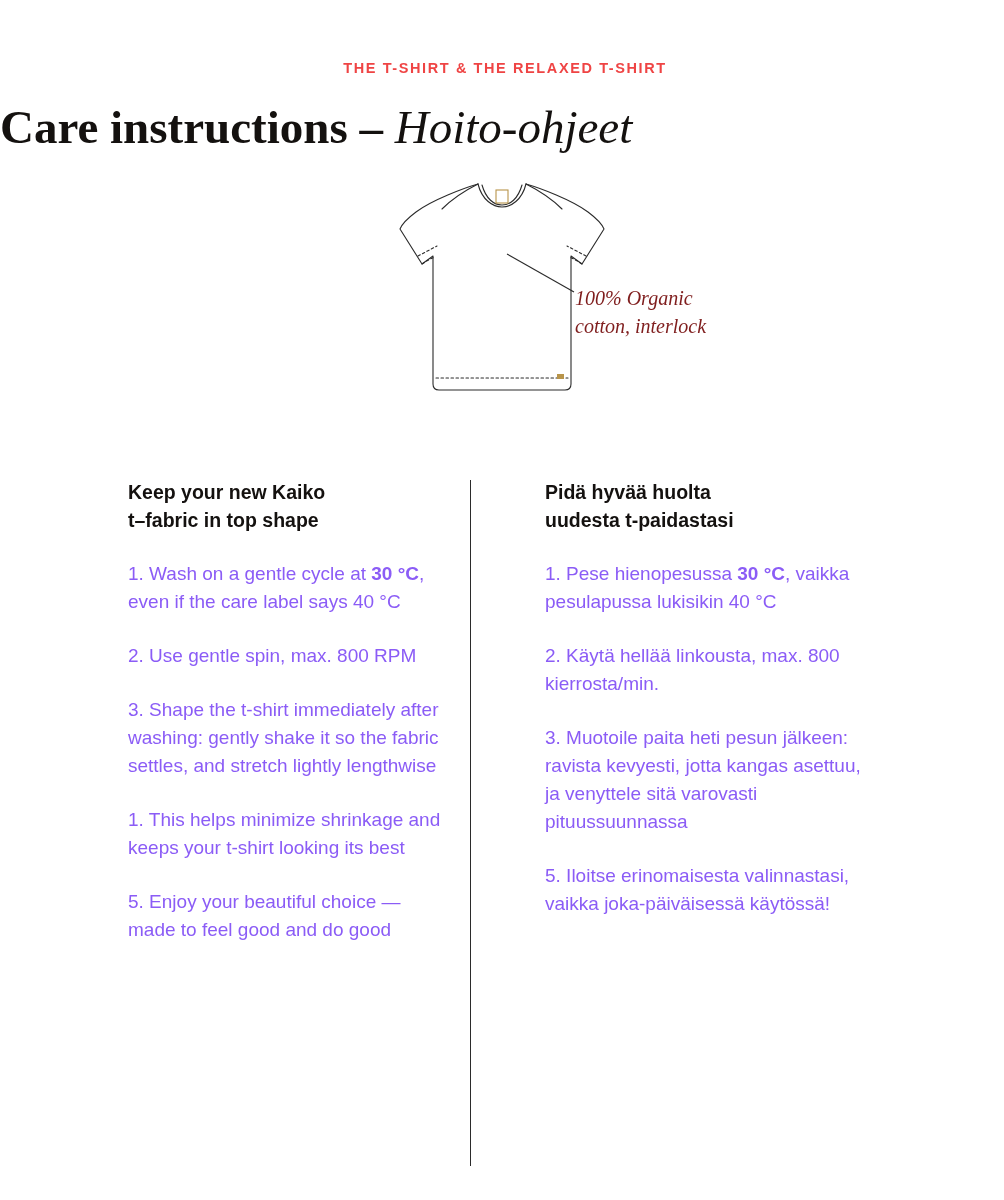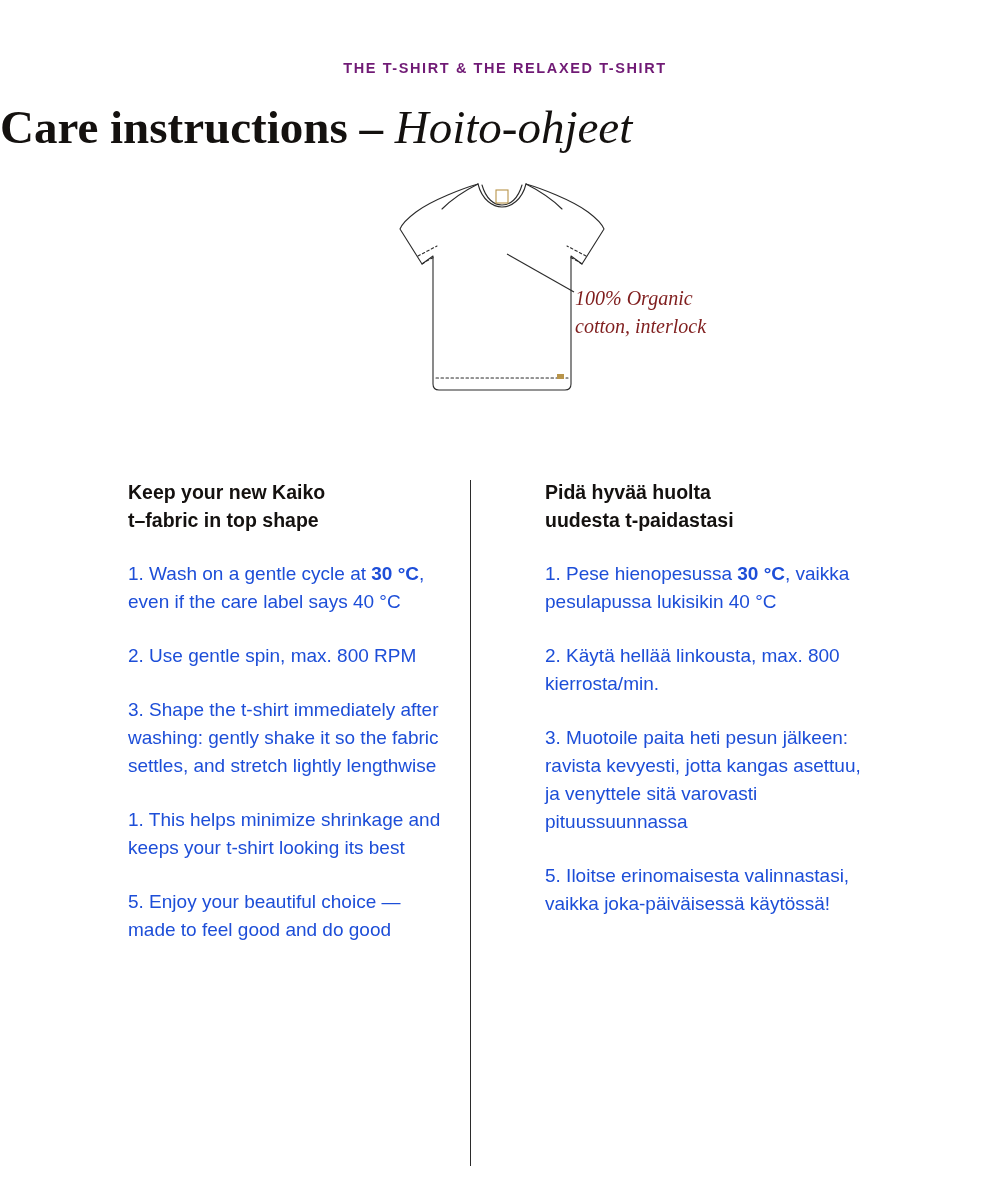--- a/index.html
+++ b/index.html
@@ -21,21 +21,21 @@
     box-sizing: border-box;
   }
 
   
   .eyebrow {
     text-align: center;
     font-family: "Liberation Sans", sans-serif;
     font-weight: bold;
     font-size: 14.5px;
     letter-spacing: 1.6px;
-    color: #701a75;
+    color: #ef4444;
     margin-top: 60px;
     margin-left: 6px;
   }
   .title {
     font-family: "Liberation Serif", serif;
     font-size: 47px;
     color: #14110f;
     margin-top: 26px;
     line-height: 1.1;
     white-space: nowrap;
@@ -101,21 +101,21 @@
     font-weight: bold;
     font-size: 19.5px;
     line-height: 1.45;
     color: #14110f;
     margin: 0 0 26px 0;
     max-width: 300px;
   }
   .step {
     font-size: 19px;
     line-height: 1.47;
-    color: #1d4ed8;
+    color: #8b5cf6;
     margin: 0 0 26px 0;
     max-width: 322px;
     font-weight: 400;
   }
   .step:last-child {
     margin-bottom: 0;
   }
   .step b {
     font-weight: bold;
   }

